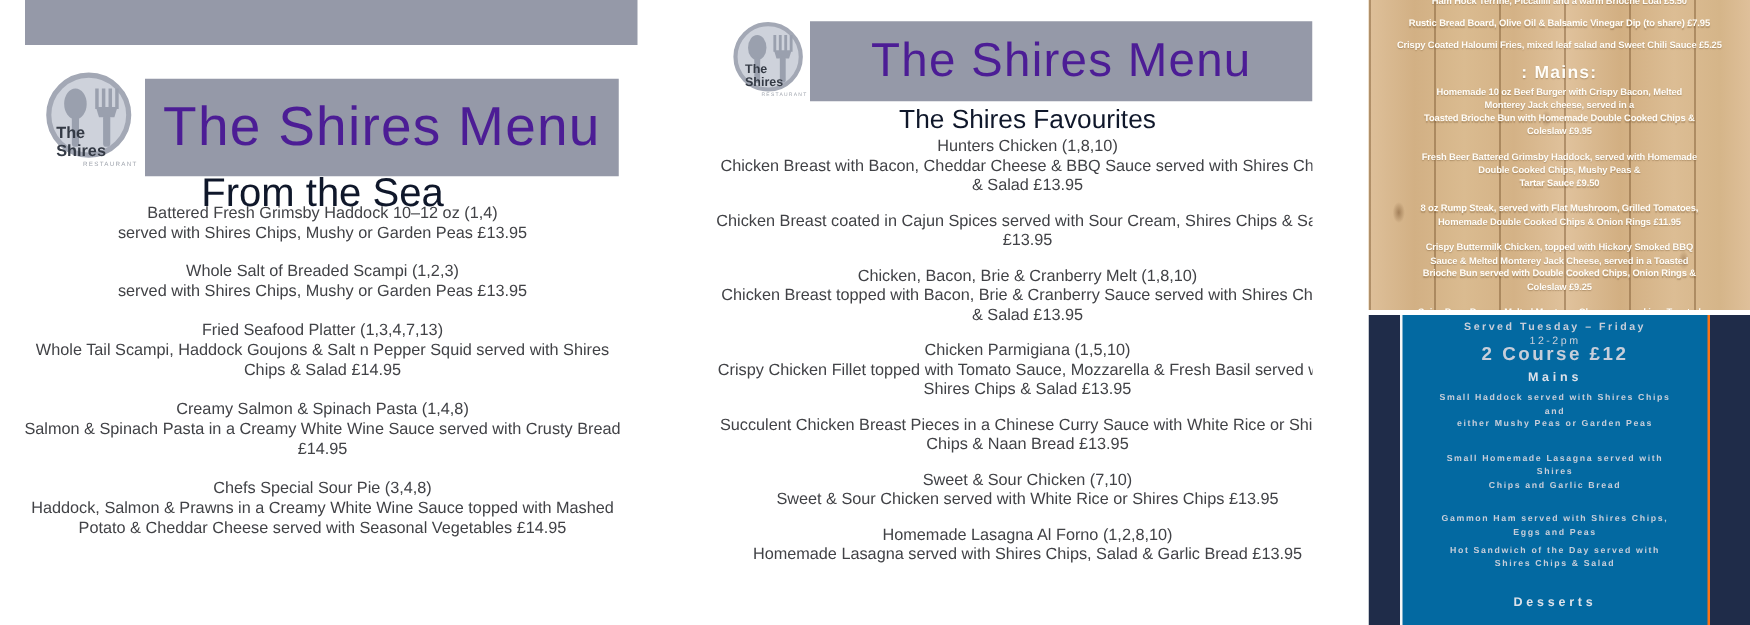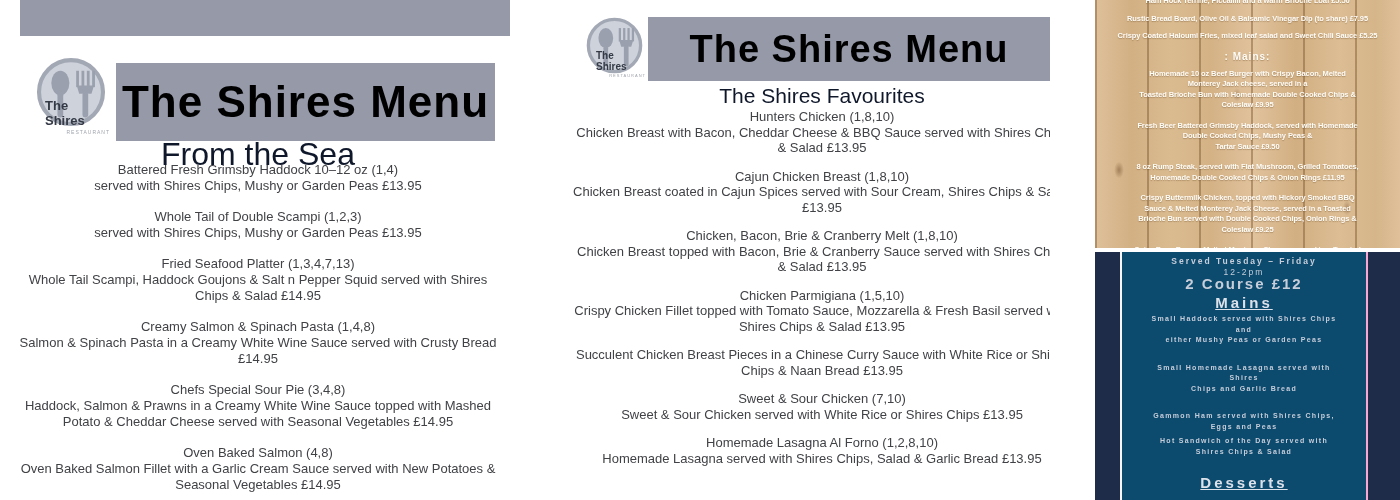--- a/index.html
+++ b/index.html
@@ -1,21 +1,21 @@
 <!DOCTYPE html>
 <html><head>
 <meta charset="utf-8">
 <style>
   * { margin:0; padding:0; box-sizing:border-box; }
   html,body { width:1400px; height:500px; background:#fff; font-family:"Liberation Sans", sans-serif; }
   .canvas { position:relative; width:1400px; height:500px; background:#fff; overflow:hidden; }
 
   
-  .banner { background:#9599a8; color:#000000; display:flex; align-items:center; justify-content:center;
-            letter-spacing:1px; font-weight:700; }
+  .banner { background:#9599a8; color:#4c1d95; display:flex; align-items:center; justify-content:center;
+            letter-spacing:1px; font-weight:400; }
   .sec-title { color:#0f172a; font-weight:500; text-align:center; }
 
   
   .panel-left { position:absolute; left:0; top:0; width:560px; height:500px; overflow:hidden; }
   .left-topbar { position:absolute; left:20px; top:0; width:490px; height:36px; background:#9599a8; }
   .banner-left { position:absolute; left:116px; top:63px; width:379px; height:78px; font-size:44px; }
   .left-title { position:absolute; left:18px; top:136px; width:480px; font-size:32px; }
   .left-content { position:absolute; left:18px; top:162px; width:480px; text-align:center; }
   .mi { margin-bottom:15px; }
   .mi-n, .mi-d { font-size:13px; line-height:16px; color:#414246; }
@@ -50,32 +50,32 @@
       radial-gradient(ellipse 7px 12px at 24px 170px, rgba(99,62,28,.45), rgba(99,62,28,0) 70%),
       radial-gradient(ellipse 6px 10px at 142px 95px, rgba(99,62,28,.30), rgba(99,62,28,0) 70%),
       radial-gradient(ellipse 6px 11px at 252px 208px, rgba(99,62,28,.35), rgba(99,62,28,0) 70%),
       repeating-linear-gradient(90deg, rgba(121,85,46,.45) 0px, rgba(121,85,46,.45) 2px, rgba(255,255,255,0) 2px, rgba(255,255,255,0) 52px),
       linear-gradient(90deg,#dec09a 0%,#d2b084 12%,#dabb90 25%,#d4b286 38%,#e0c29c 52%,#d2af82 66%,#dcbd94 80%,#d5b589 92%,#dfc09a 100%);
     color:#fffdf8; text-align:center; padding:0 8px;
     text-shadow:0 1px 1px rgba(92,62,30,.35);
   }
   .wd-line { font-size:7.5px; letter-spacing:-0.1px; font-weight:700; line-height:9px; margin-bottom:8.5px; white-space:pre-line; }
   .wd-cut { margin-top:-4px; }
-  .wd-heading { font-size:10px; font-weight:700; line-height:16px; margin:2px 0 4px; letter-spacing:1px; }
+  .wd-heading { font-size:14px; font-weight:700; line-height:16px; margin:2px 0 4px; letter-spacing:1px; }
   .wd-block { font-size:7.5px; letter-spacing:-0.1px; font-weight:700; line-height:10.5px; margin-bottom:10px; white-space:pre-line; }
 
   
   .panel-navy { position:absolute; left:1095px; top:252px; width:305px; height:248px; background:#1f2c49; overflow:hidden; }
-  .navy-inner { position:absolute; left:25px; top:0; width:248px; height:248px; background:#0c4a6e;
-                border-left:2px solid #f7f7f7; border-right:2px solid #f9a8d4;
+  .navy-inner { position:absolute; left:25px; top:0; width:248px; height:248px; background:#0369a1;
+                border-left:2px solid #f7f7f7; border-right:2px solid #f97316;
                 color:#c7ceda; text-align:center; padding-top:4px; }
   .nv-served { font-size:8.5px; font-weight:700; letter-spacing:2px; line-height:11px; }
   .nv-time   { font-size:8.5px; font-weight:400; letter-spacing:2px; line-height:11px; }
   .nv-course { font-size:15px; font-weight:700; letter-spacing:2px; line-height:12px; }
-  .nv-h { font-size:15px; font-weight:700; letter-spacing:3px; line-height:14px; margin-top:6px; color:#dde2ea;text-decoration:underline; }
+  .nv-h { font-size:10px; font-weight:700; letter-spacing:3px; line-height:14px; margin-top:6px; color:#dde2ea; }
   .nv-block { font-size:7px; font-weight:700; letter-spacing:1.3px; line-height:10.5px; margin-top:4px;
               white-space:pre-line; }
   .nv-gap { margin-top:17px; }
   .nv-desserts { margin-top:19px; }
 </style>
 </head>
 <body>
 
 <div class="canvas">
 
@@ -102,38 +102,34 @@
 
     <div class="banner banner-left">The Shires Menu</div>
     <h2 class="sec-title left-title">From the Sea</h2>
 
     <div class="left-content">
       <div class="mi">
         <div class="mi-n">Battered Fresh Grimsby Haddock 10–12 oz (1,4)</div>
         <div class="mi-d">served with Shires Chips, Mushy or Garden Peas £13.95</div>
       </div>
       <div class="mi">
-        <div class="mi-n">Whole Tail of Double Scampi (1,2,3)</div>
+        <div class="mi-n">Whole Salt of Breaded Scampi (1,2,3)</div>
         <div class="mi-d">served with Shires Chips, Mushy or Garden Peas £13.95</div>
       </div>
       <div class="mi">
         <div class="mi-n">Fried Seafood Platter (1,3,4,7,13)</div>
         <div class="mi-d">Whole Tail Scampi, Haddock Goujons &amp; Salt n Pepper Squid served with Shires Chips &amp; Salad £14.95</div>
       </div>
       <div class="mi">
         <div class="mi-n">Creamy Salmon &amp; Spinach Pasta (1,4,8)</div>
         <div class="mi-d">Salmon &amp; Spinach Pasta in a Creamy White Wine Sauce served with Crusty Bread £14.95</div>
       </div>
       <div class="mi">
         <div class="mi-n">Chefs Special Sour Pie (3,4,8)</div>
         <div class="mi-d">Haddock, Salmon &amp; Prawns in a Creamy White Wine Sauce topped with Mashed Potato &amp; Cheddar Cheese served with Seasonal Vegetables £14.95</div>
-      </div>
-      <div class="mi">
-        <div class="mi-n">Oven Baked Salmon (4,8)</div>
-        <div class="mi-d">Oven Baked Salmon Fillet with a Garlic Cream Sauce served with New Potatoes &amp; Seasonal Vegetables £14.95</div>
       </div>
 
     </div>
   </section>
 
   <section class="panel-mid">
     <div class="logo logo-mid mid-logo">
       <svg viewBox="0 0 100 92">
         <circle cx="50" cy="44" r="39" fill="#ced2db" stroke="#a3a8b5" stroke-width="5"></circle>
         <ellipse cx="37" cy="33" rx="11" ry="15" fill="#9aa0ae"></ellipse>
@@ -153,21 +149,20 @@
 
     <div class="banner banner-mid">The Shires Menu</div>
     <h2 class="sec-title mid-title">The Shires Favourites</h2>
 
     <div class="mid-content">
       <div class="mi">
         <div class="mi-n">Hunters Chicken (1,8,10)</div>
         <div class="mi-d">Chicken Breast with Bacon, Cheddar Cheese &amp; BBQ Sauce served with Shires Chips &amp; Salad £13.95</div>
       </div>
       <div class="mi">
-        <div class="mi-n">Cajun Chicken Breast (1,8,10)</div>
         <div class="mi-d">Chicken Breast coated in Cajun Spices served with Sour Cream, Shires Chips &amp; Salad £13.95</div>
       </div>
       <div class="mi">
         <div class="mi-n">Chicken, Bacon, Brie &amp; Cranberry Melt (1,8,10)</div>
         <div class="mi-d">Chicken Breast topped with Bacon, Brie &amp; Cranberry Sauce served with Shires Chips &amp; Salad £13.95</div>
       </div>
       <div class="mi">
         <div class="mi-n">Chicken Parmigiana (1,5,10)</div>
         <div class="mi-d">Crispy Chicken Fillet topped with Tomato Sauce, Mozzarella &amp; Fresh Basil served with Shires Chips &amp; Salad £13.95</div>
       </div>

